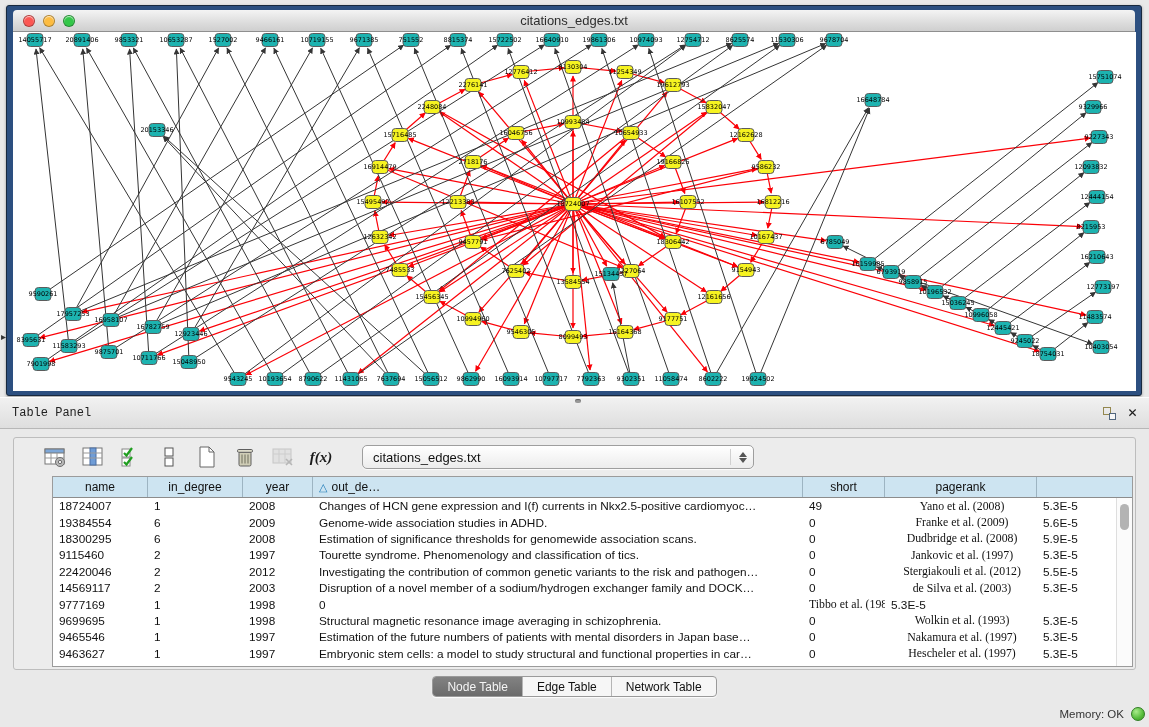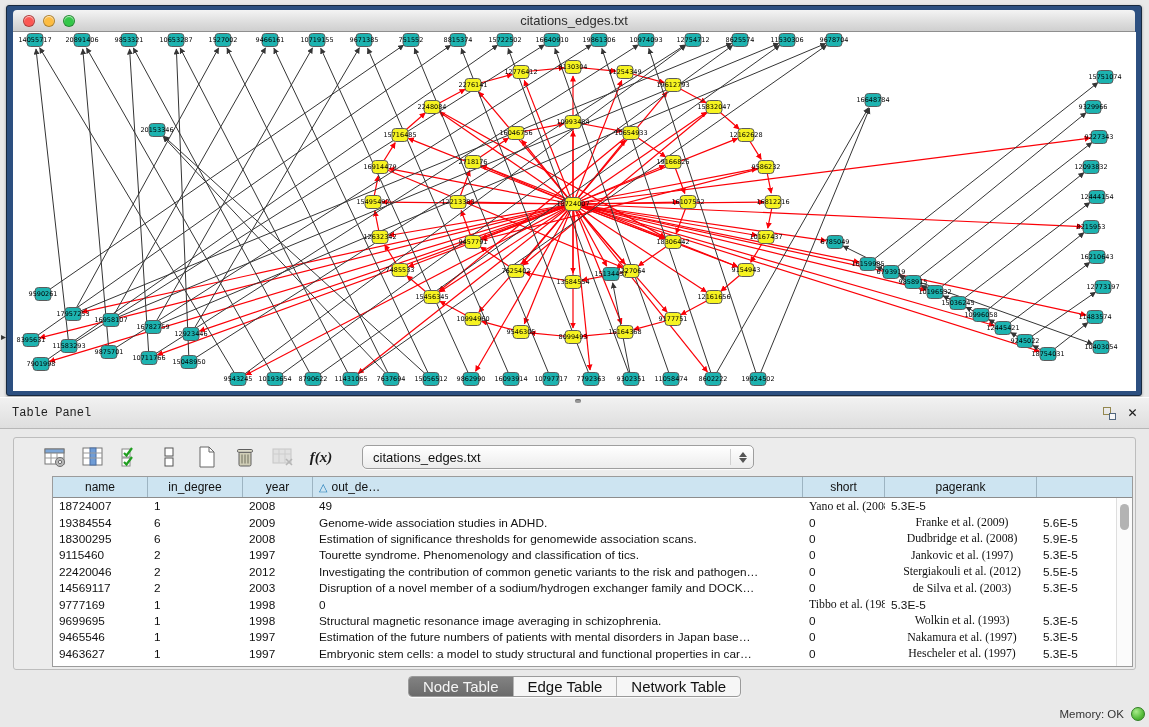--- a/index.html
+++ b/index.html
@@ -72,21 +72,21 @@
   .td.c3 { }
   .td.c5 { text-align:center;font-family:Liberation Serif, serif; }
   .vscroll { position:absolute; right:0; top:21px; bottom:0; width:16px; background:#fbfbfb;
     border-left:1px solid #dedede; }
   .vthumb { position:absolute; left:3px; top:6px; width:9px; height:26px; border-radius:5px;
     background:#b3b3b3; cursor:pointer; }
 
   .tabbar { position:absolute; left:0; right:0; bottom:30px; display:flex; justify-content:center; }
   .tabs { display:flex; border:1px solid #9a9a9a; border-radius:4px; overflow:hidden;
     background:#f6f6f6; height:21px; box-shadow:0 1px 1px rgba(255,255,255,.9); }
-  .tab { font-size:15px; padding:0 14px; display:flex; align-items:center; cursor:pointer;
+  .tab { font-size:12px; padding:0 14px; display:flex; align-items:center; cursor:pointer;
     color:#111; border-right:1px solid #b5b5b5; }
   .tab:last-child { border-right:none; }
   .tab.selected { background:linear-gradient(#828282,#6b6b6b); color:#f5f5f5; }
 
   .statusbar { position:absolute; left:0; right:0; bottom:0; height:27px;
     display:flex; align-items:center; justify-content:flex-end; padding-right:4px; gap:7px; }
   .mem-label { font-size:11.5px; color:#333; }
   .mem-dot { width:14px; height:14px; border-radius:50%; border:1px solid #2f7d22; cursor:pointer;
     background:radial-gradient(circle at 35% 30%, #a9ec8b, #55bb3a 60%, #3c9a27); }
 </style>
@@ -795,20 +795,21 @@
           </div>
           <div class="th">
             <span>pagerank</span>
           </div>
         </div>
       <div class="tbody" id="tbody">
           <div class="tr">
             <div class="td c0">18724007</div>
             <div class="td c1">1</div>
             <div class="td c2">2008</div>
+            <div class="td c3">Changes of HCN gene expression and I(f) currents in Nkx2.5-positive cardiomyoc…</div>
             <div class="td c4">49</div>
             <div class="td c5">Yano et al. (2008)</div>
             <div class="td c6">5.3E-5</div>
           </div>
           <div class="tr">
             <div class="td c0">19384554</div>
             <div class="td c1">6</div>
             <div class="td c2">2009</div>
             <div class="td c3">Genome-wide association studies in ADHD.</div>
             <div class="td c4">0</div>

